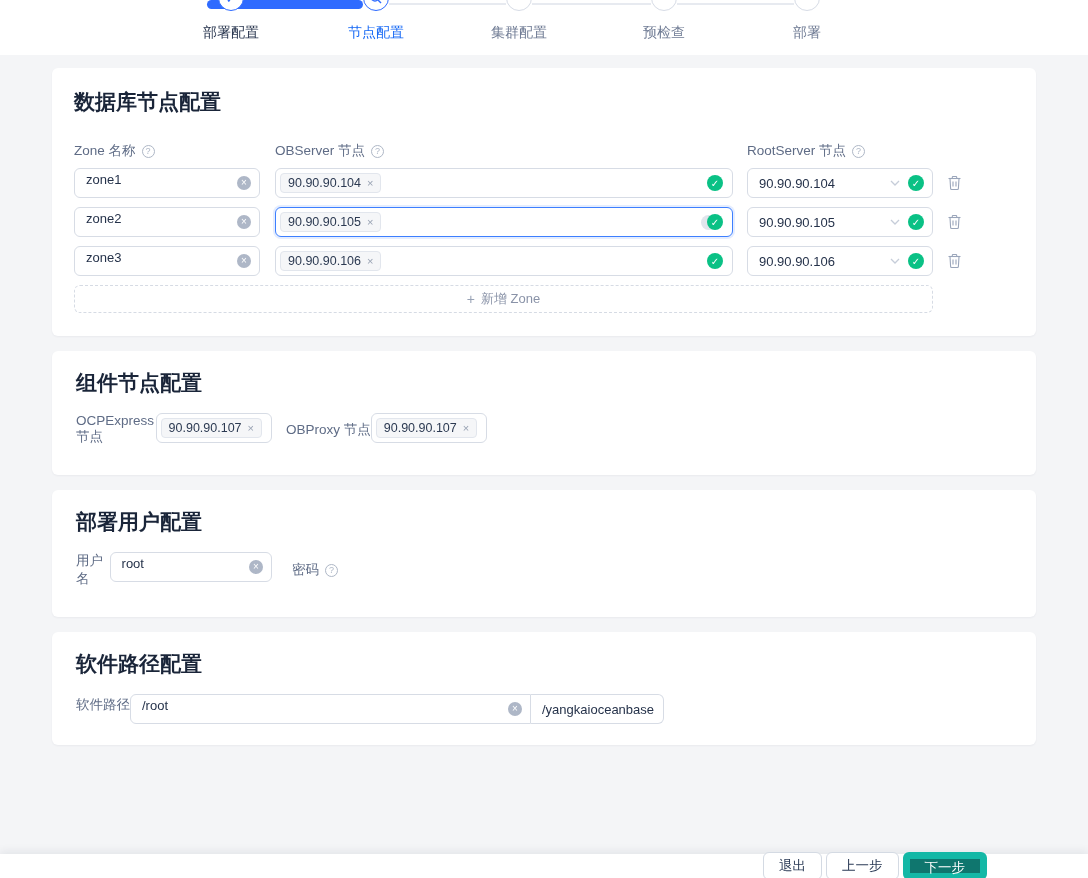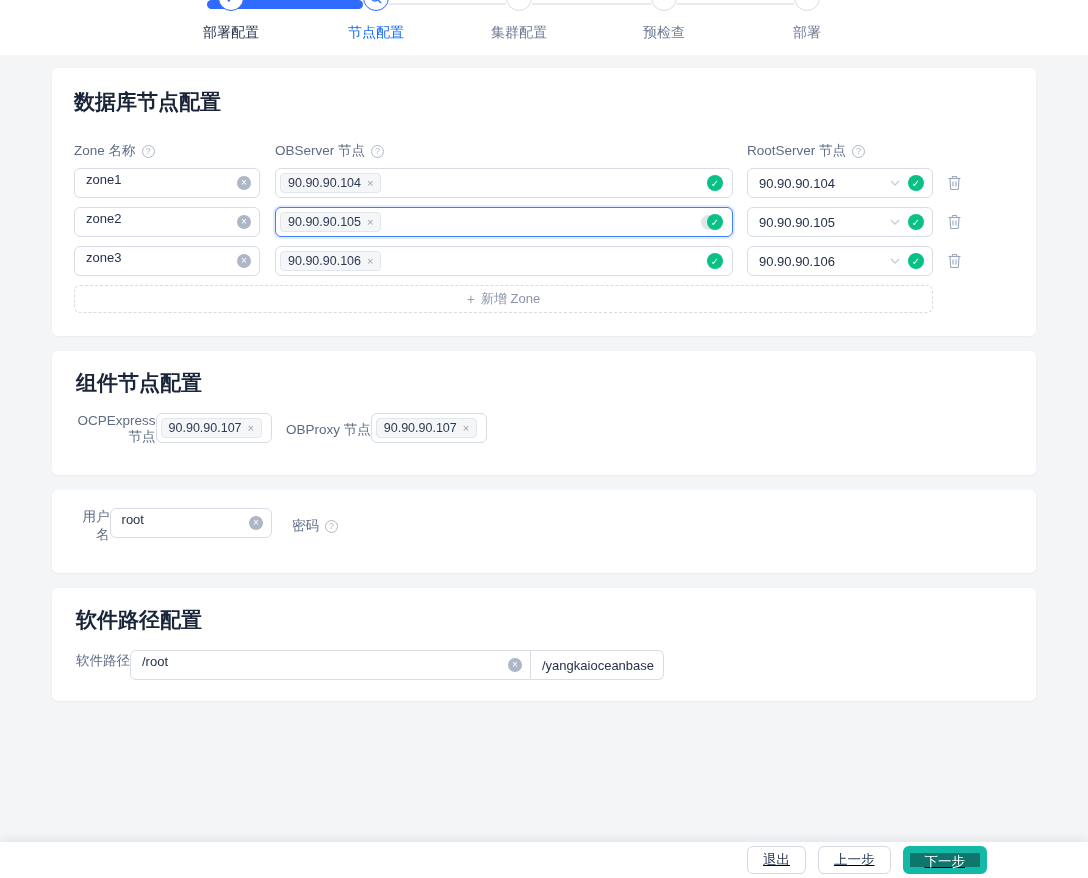--- a/index.html
+++ b/index.html
@@ -20,21 +20,21 @@
   .step-label.dim { color: #6e7a93; }
 
   
   .content { position: absolute; top: 55px; left: 0; right: 0; bottom: 36px; background: #f4f5f7; padding: 13px 52px 0; overflow: hidden; }
   .card { background: #fff; border-radius: 6px; box-shadow: 0 1px 2px rgba(31,45,70,0.05); margin-bottom: 15px; }
   .card-inner { padding: 20px 22px 23px; }
   .card-inner.short { padding: 18px 24px 21px; }
   .card-title { font-size: 21px; font-weight: 700; color: #1a2539; margin-bottom: 26px; }
   .card-inner.short .card-title { margin-bottom: 16px; }
 
-  .field-label { font-size: 13.5px; color: #5f6c86; display: inline-flex; align-items: center; text-align: right; }
+  .field-label { font-size: 13.5px; color: #5f6c86; display: inline-flex; align-items: center; }
   .help-icon { width: 13px; height: 13px; border: 1px solid #aeb7c6; border-radius: 50%; color: #aeb7c6;
     font-size: 9px; display: inline-flex; align-items: center; justify-content: center; margin-left: 6px; cursor: pointer; }
 
   
   .cols-head { display: flex; margin-bottom: 8px; }
   .col-zone { width: 201px; }
   .col-observer { width: 472px; }
   .col-root { width: 186px; }
 
   .node-row { display: flex; align-items: center; margin-bottom: 9px; }
@@ -77,23 +77,23 @@
   .w196 { width: 196px; } .w454 { width: 454px; } .w294 { width: 294px; } .w379 { width: 401px; }
 
   .eye-icon { position: absolute; right: 9px; top: 8px; cursor: pointer; display: flex; }
 
   .path-wrap { display: flex; }
   .path-wrap .text-input { border-radius: 6px 0 0 6px; }
   .path-suffix { width: 133px; height: 30px; border: 1px solid #d7dce5; border-left: none; border-radius: 0 6px 6px 0;
     background: #fff; display: flex; align-items: center; padding: 0 11px; font-size: 13px; color: #25324a; }
 
   
-  .footer { position: absolute; left: 0; right: 0; bottom: 0; height: 36px; background: #fff;
+  .footer { position: absolute; left: 0; right: 0; bottom: 0; height: 24px; background: #fff;
     box-shadow: 0 -3px 8px rgba(20,35,60,0.07); display: flex; align-items: center; justify-content: flex-end;
-    gap: 12px; padding-right: 101px; text-decoration: underline; }
+    gap: 4px; padding-right: 101px; }
   .btn { height: 28px; border-radius: 6px; font-size: 13.5px; padding: 0 15px; cursor: pointer; font-family: inherit; }
   .btn.ghost { background: #fff; border: 1px solid #d4dae3; color: #2a3a55; }
   .btn.primary { background: #0f766e; border: 7px solid #14b8a6; color: #fff; }
 </style>
 </head>
 <body>
 
 <div class="page">
 
   <div class="stepper">
@@ -269,20 +269,21 @@
                 <span class="tag-x">×</span>
               </span>
             </div>
           </div>
         </div>
       </div>
     </div>
 
     <div class="card">
       <div class="card-inner short">
+        <div class="card-title">部署用户配置</div>
         <div class="fields-row">
           <div class="fgroup w196 gap20">
             <span class="field-label">用户名</span>
             <div class="text-input-wrap w196">
               <input class="text-input" value="root" style="">
               <span class="clear-icon">×</span>
             </div>
           </div>
           <div class="fgroup w294">
             <span class="field-label">

